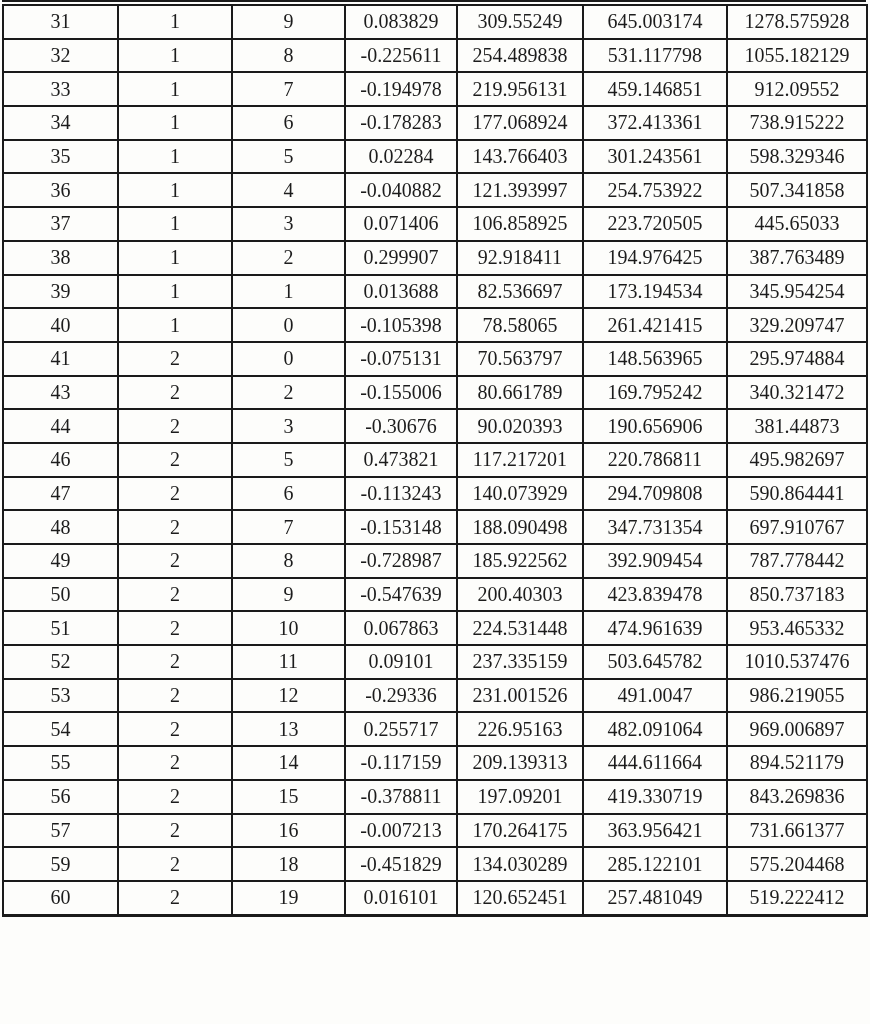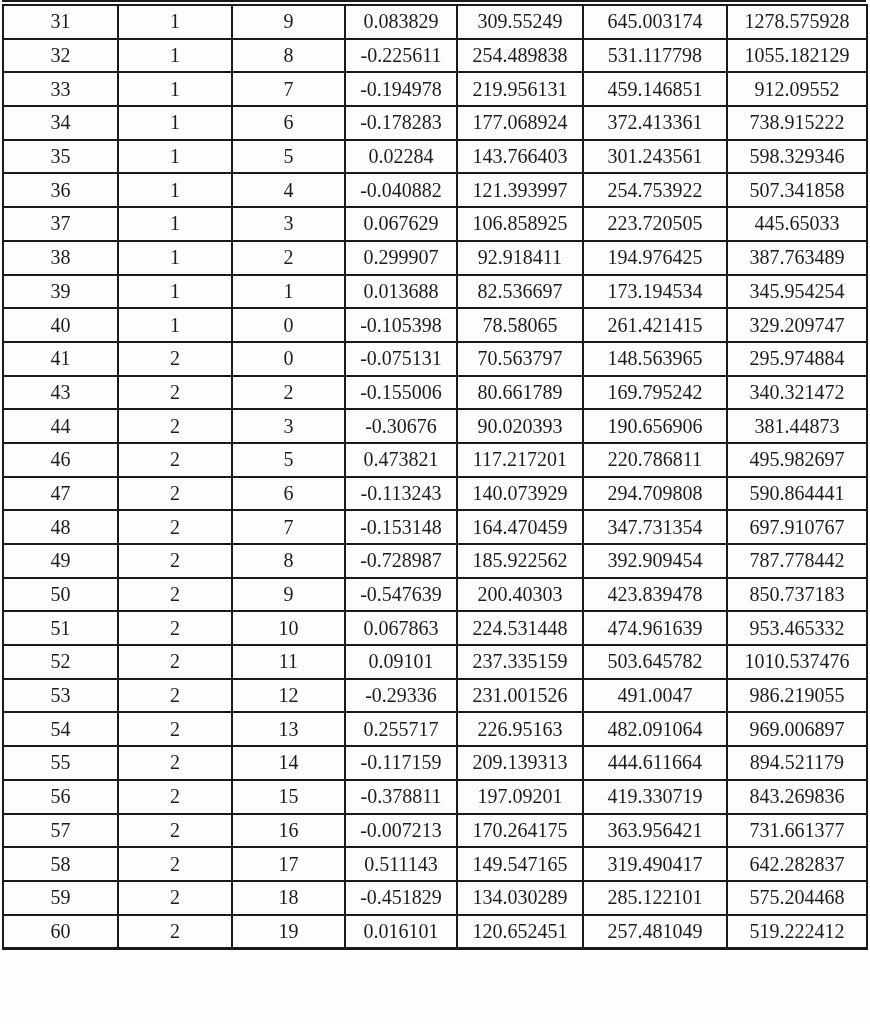--- a/index.html
+++ b/index.html
@@ -125,21 +125,21 @@
           <td>4</td>
           <td>-0.040882</td>
           <td>121.393997</td>
           <td>254.753922</td>
           <td>507.341858</td>
         </tr>
         <tr>
           <td>37</td>
           <td>1</td>
           <td>3</td>
-          <td>0.067629</td>
+          <td>0.071406</td>
           <td>106.858925</td>
           <td>223.720505</td>
           <td>445.65033</td>
         </tr>
         <tr>
           <td>38</td>
           <td>1</td>
           <td>2</td>
           <td>0.299907</td>
           <td>92.918411</td>
@@ -207,21 +207,21 @@
           <td>-0.113243</td>
           <td>140.073929</td>
           <td>294.709808</td>
           <td>590.864441</td>
         </tr>
         <tr>
           <td>48</td>
           <td>2</td>
           <td>7</td>
           <td>-0.153148</td>
-          <td>164.470459</td>
+          <td>188.090498</td>
           <td>347.731354</td>
           <td>697.910767</td>
         </tr>
         <tr>
           <td>49</td>
           <td>2</td>
           <td>8</td>
           <td>-0.728987</td>
           <td>185.922562</td>
           <td>392.909454</td>
@@ -293,29 +293,20 @@
         <tr>
           <td>57</td>
           <td>2</td>
           <td>16</td>
           <td>-0.007213</td>
           <td>170.264175</td>
           <td>363.956421</td>
           <td>731.661377</td>
         </tr>
         <tr>
-          <td>58</td>
-          <td>2</td>
-          <td>17</td>
-          <td>0.511143</td>
-          <td>149.547165</td>
-          <td>319.490417</td>
-          <td>642.282837</td>
-        </tr>
-        <tr>
           <td>59</td>
           <td>2</td>
           <td>18</td>
           <td>-0.451829</td>
           <td>134.030289</td>
           <td>285.122101</td>
           <td>575.204468</td>
         </tr>
         <tr>
           <td>60</td>

